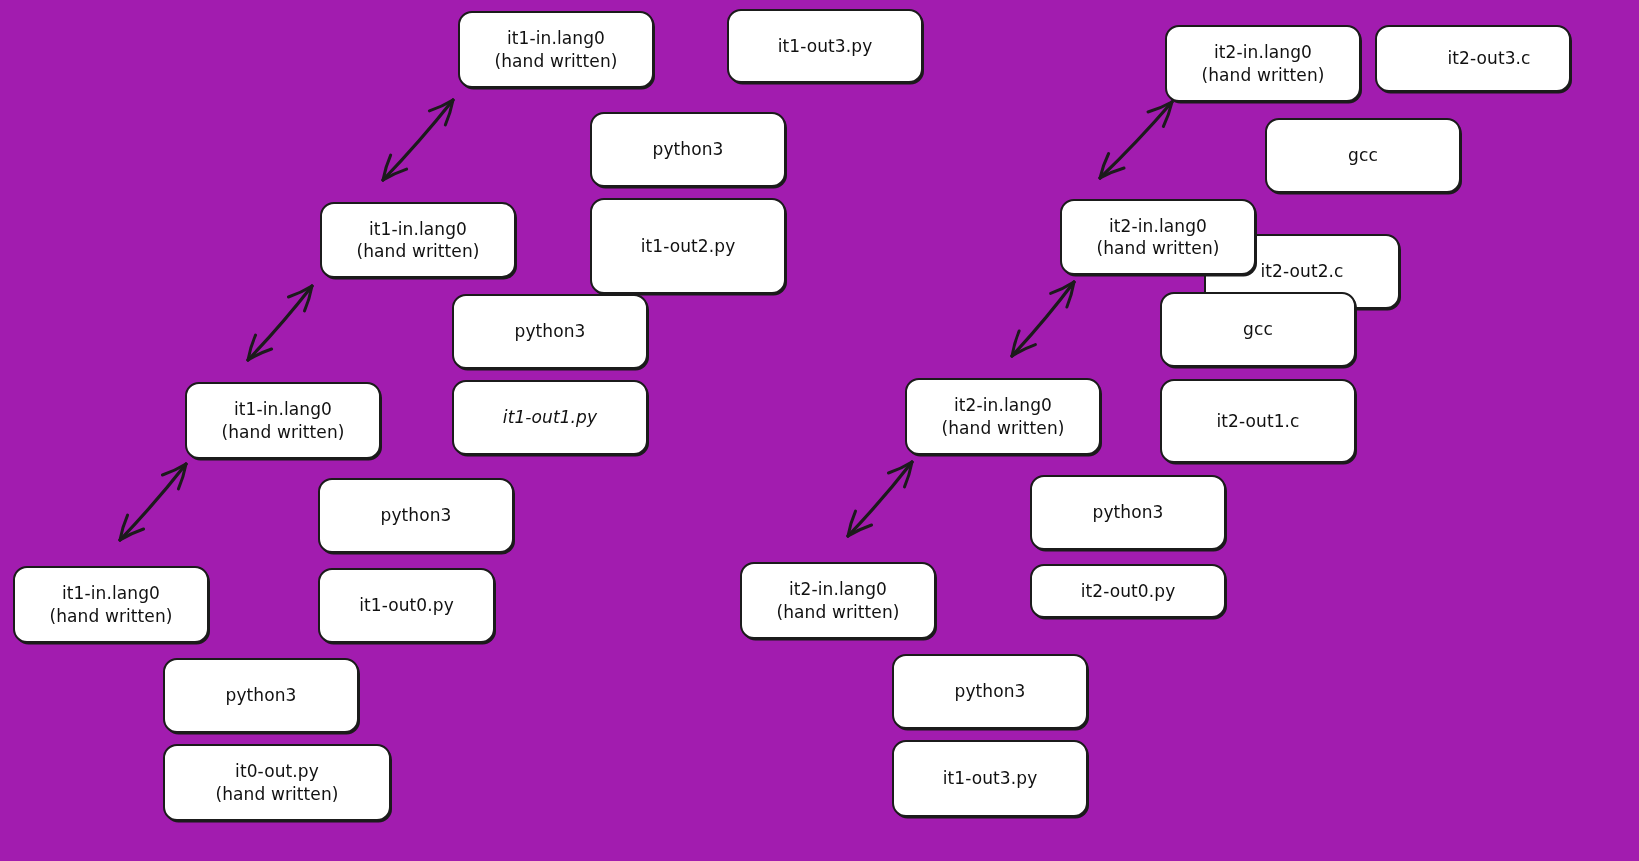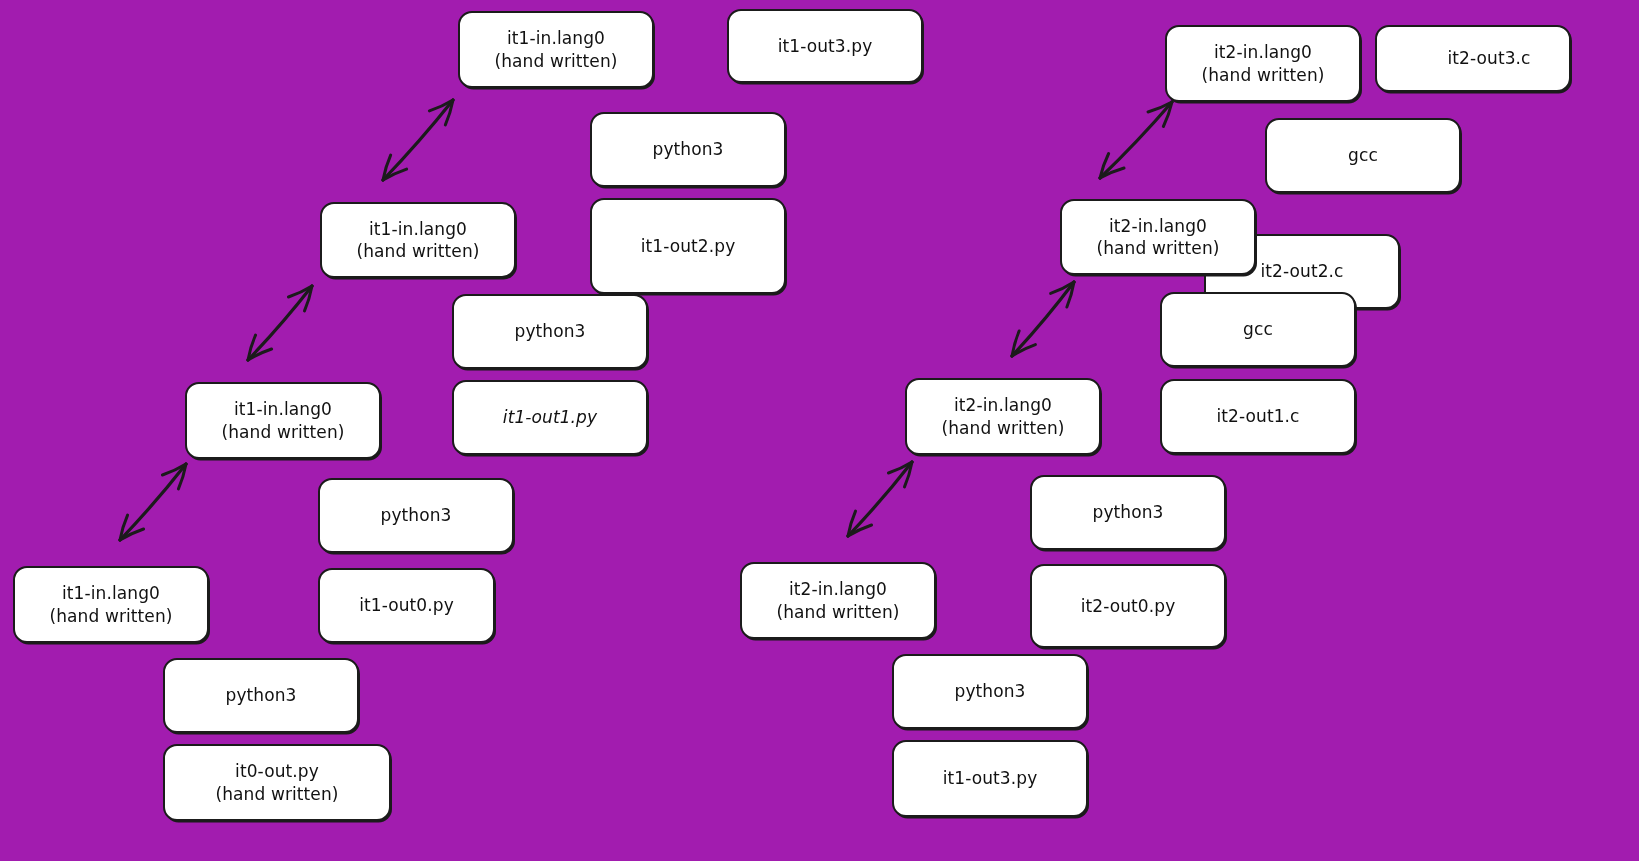--- a/index.html
+++ b/index.html
@@ -152,31 +152,31 @@
       <div class="node" style="left: 1204px; top: 207px; width: 196px; height: 75px; margin-top: 27px;">
         <span class="label">it2-out2.c</span>
       </div>
       <div class="node" style="left: 1060px; top: 199px; width: 196px; height: 76px;">
         <span class="label">it2-in.lang0
 (hand written)</span>
       </div>
       <div class="node" style="left: 1160px; top: 292px; width: 196px; height: 75px;">
         <span class="label">gcc</span>
       </div>
-      <div class="node" style="left: 1160px; top: 379px; width: 196px; height: 75px;">
+      <div class="node" style="left: 1160px; top: 379px; width: 196px; height: 84px;">
         <span class="label">it2-out1.c</span>
       </div>
       <div class="node" style="left: 905px; top: 378px; width: 196px; height: 77px;">
         <span class="label">it2-in.lang0
 (hand written)</span>
       </div>
       <div class="node" style="left: 1030px; top: 475px; width: 196px; height: 75px;">
         <span class="label">python3</span>
       </div>
-      <div class="node" style="left: 1030px; top: 564px; width: 196px; height: 84px;">
+      <div class="node" style="left: 1030px; top: 564px; width: 196px; height: 54px;">
         <span class="label">it2-out0.py</span>
       </div>
       <div class="node" style="left: 740px; top: 562px; width: 196px; height: 77px;">
         <span class="label">it2-in.lang0
 (hand written)</span>
       </div>
       <div class="node" style="left: 892px; top: 654px; width: 196px; height: 75px;">
         <span class="label">python3</span>
       </div>
       <div class="node" style="left: 892px; top: 740px; width: 196px; height: 77px;">

